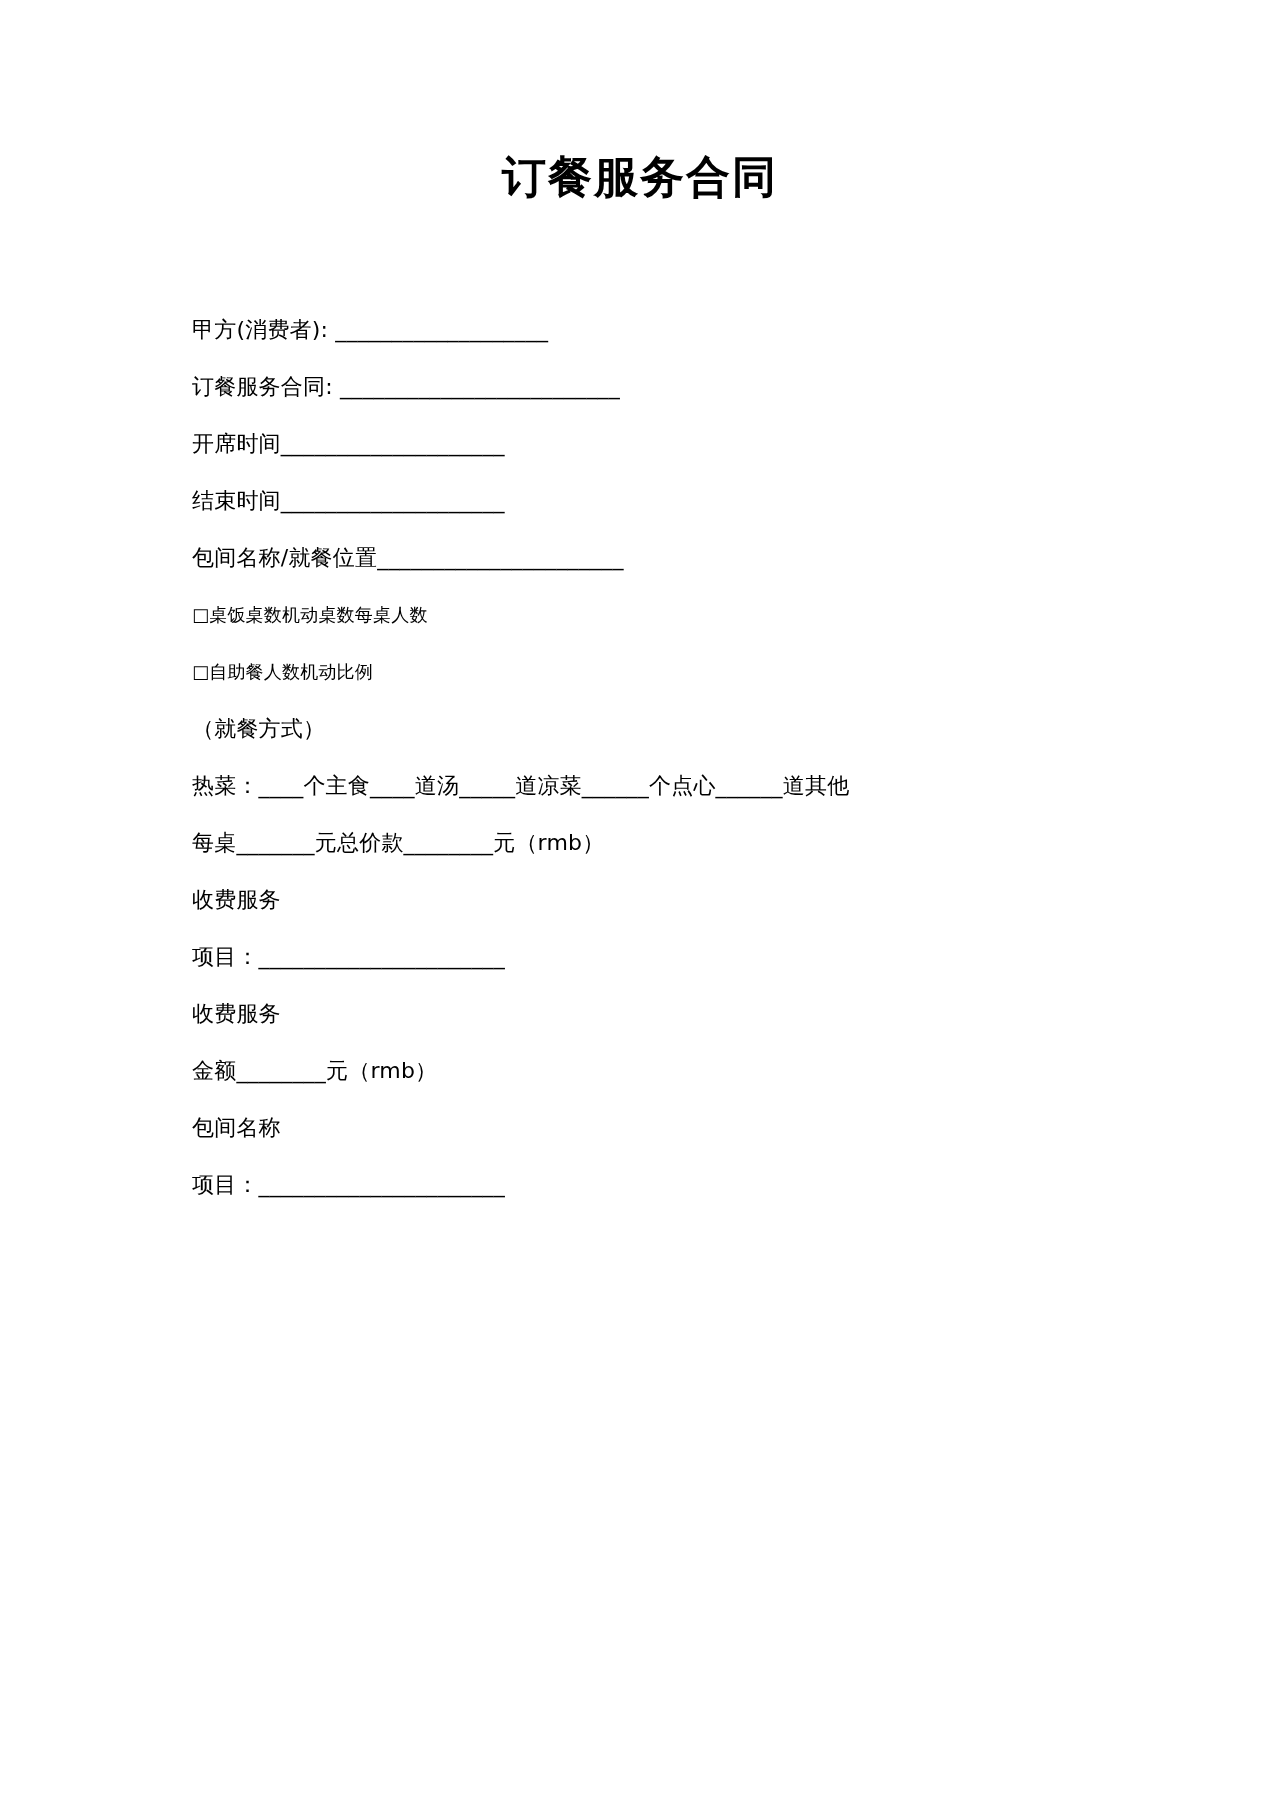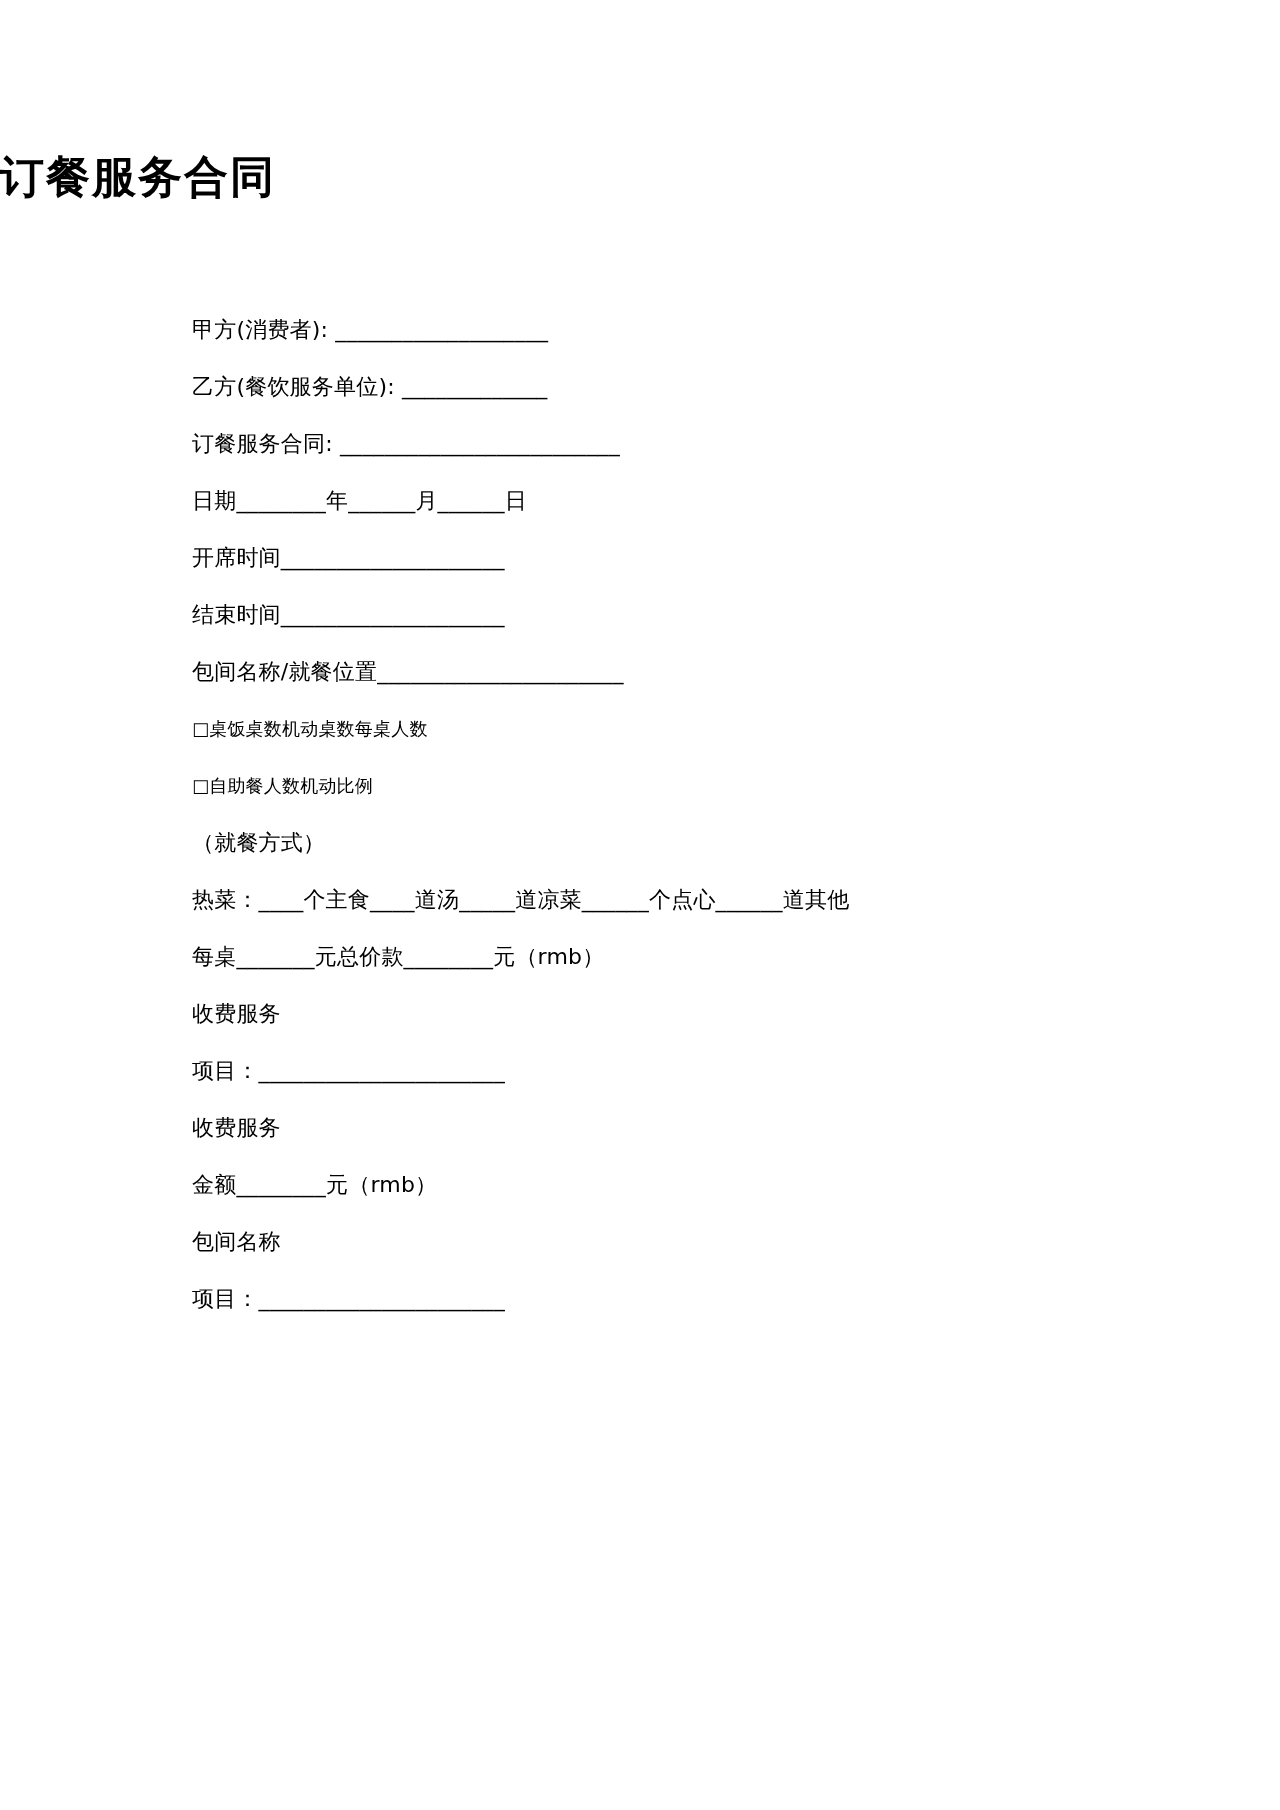--- a/index.html
+++ b/index.html
@@ -16,20 +16,21 @@
   }
   .page {
     width: 1280px;
     height: 1810px;
     box-sizing: border-box;
     padding: 0;
     position: relative;
     background: #ffffff;
   }
   .doc-title {
+    text-align: center;
     font-family: "DejaVu Sans", "Liberation Sans", sans-serif;
     font-weight: bold;
     font-size: 44px;
     letter-spacing: 2px;
     margin: 0;
     padding-top: 148px;
   }
   .body-block {
     margin-top: 94px;
     padding-left: 192px;
@@ -51,23 +52,21 @@
 </style>
 </head>
 <body>
 
 <div class="page">
 
   <h1 class="doc-title">订餐服务合同</h1>
 
   <div class="body-block">
     <div class="line">甲方(消费者): ___________________</div>
-    <div class="line">乙方(餐饮服务单位): _____________</div>
     <div class="line">订餐服务合同: _________________________</div>
-    <div class="line">日期________年______月______日</div>
     <div class="line">开席时间____________________</div>
     <div class="line">结束时间____________________</div>
     <div class="line">包间名称/就餐位置______________________</div>
     <div class="line checkbox-line">□桌饭桌数机动桌数每桌人数</div>
     <div class="line checkbox-line">□自助餐人数机动比例</div>
     <div class="line">（就餐方式）</div>
     <div class="line">热菜：____个主食____道汤_____道凉菜______个点心______道其他</div>
     <div class="line">每桌_______元总价款________元（rmb）</div>
     <div class="line">收费服务</div>
     <div class="line">项目：______________________</div>

